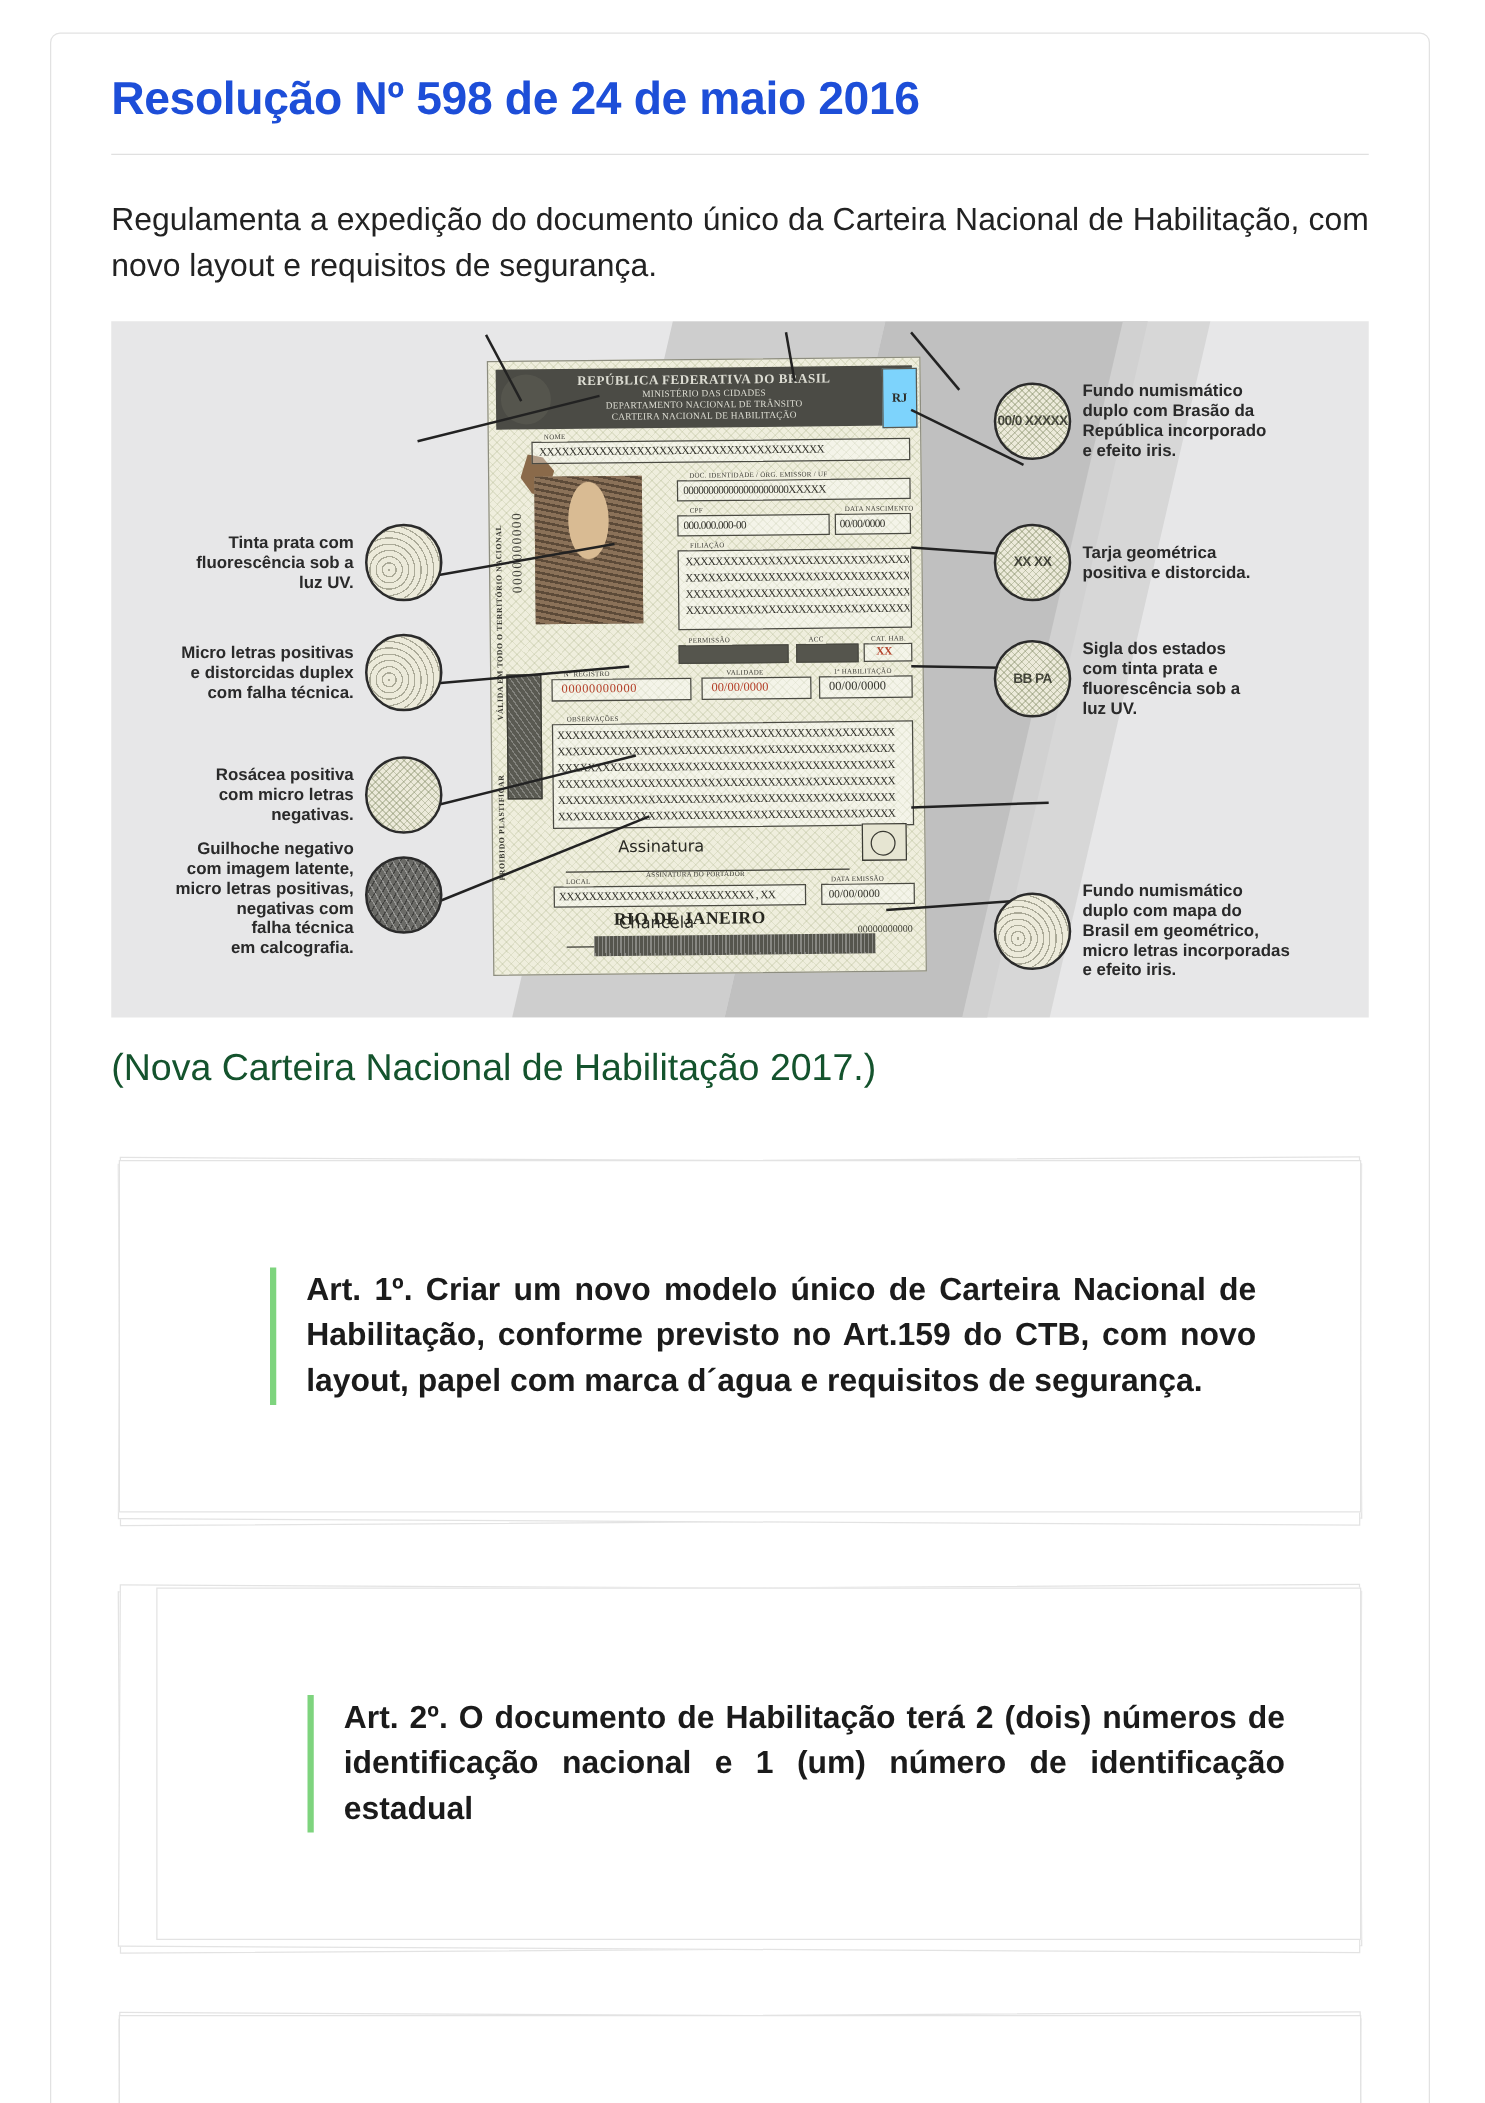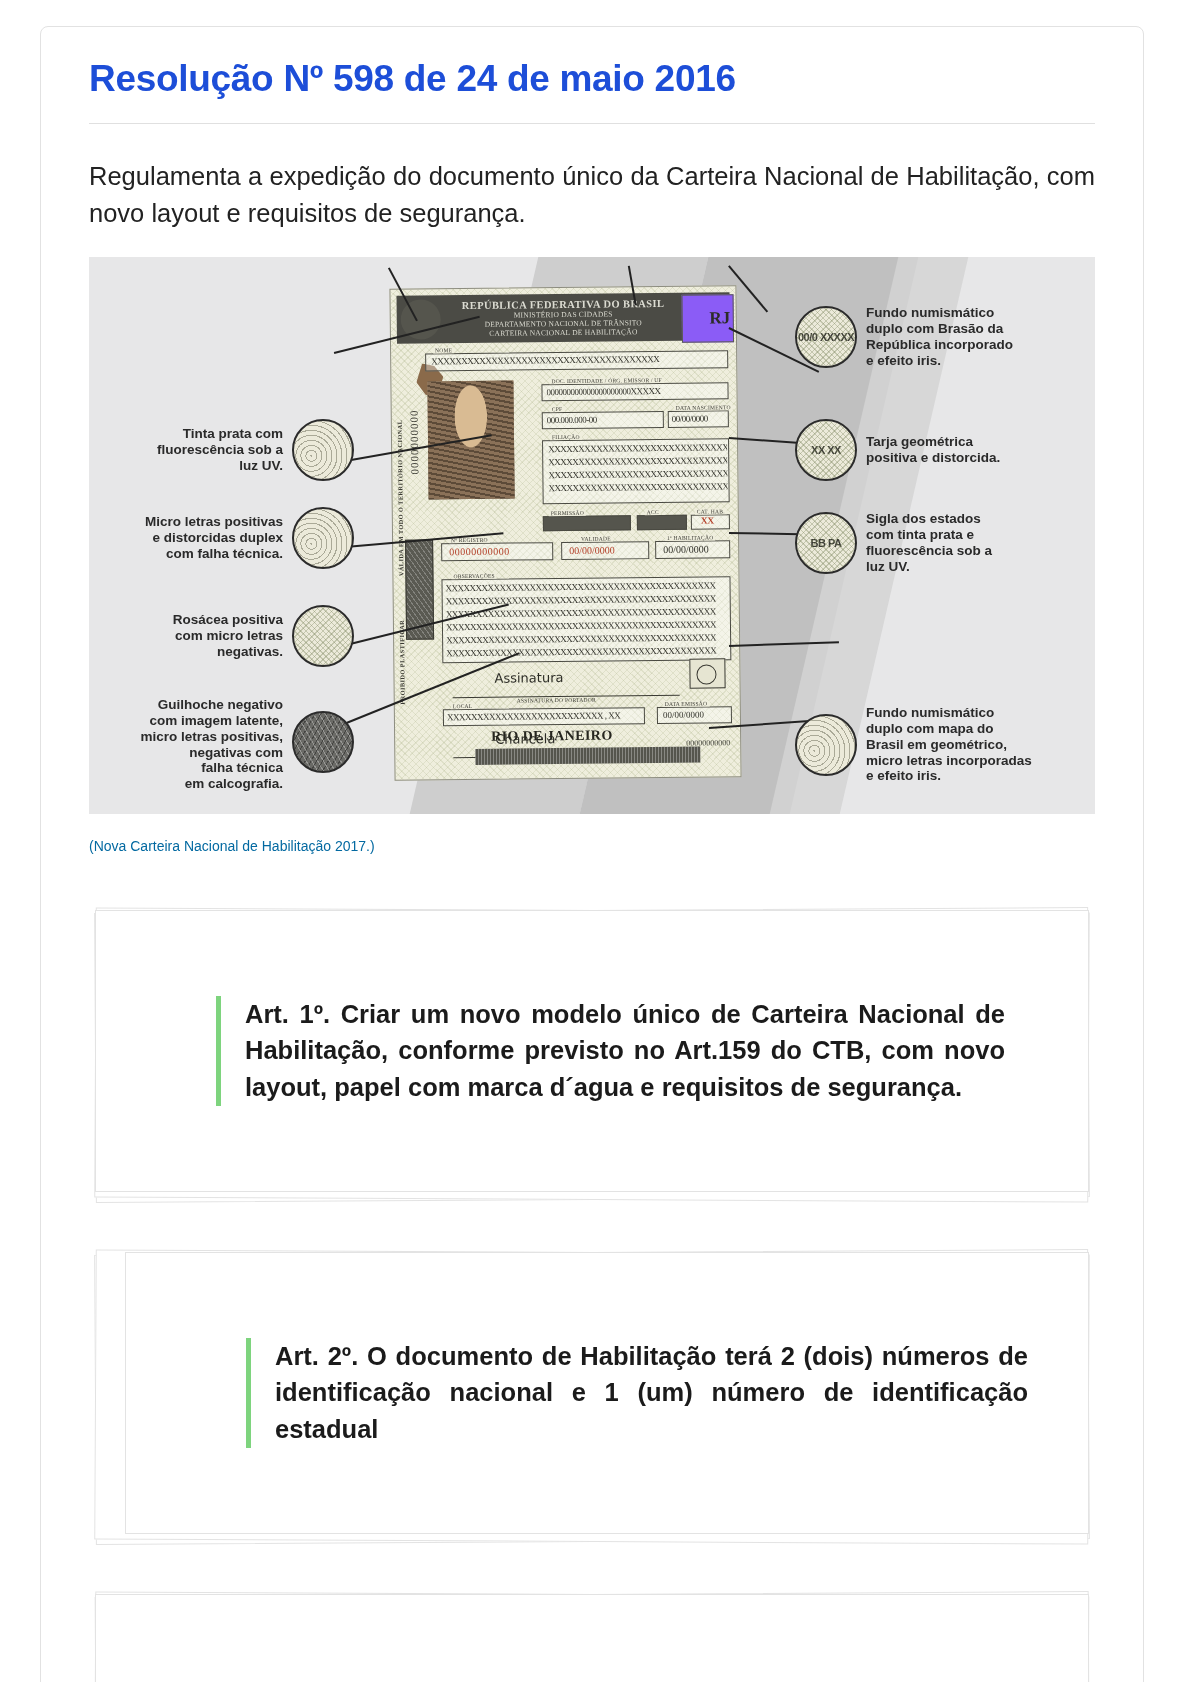--- a/index.html
+++ b/index.html
@@ -128,23 +128,23 @@
     flex-direction:column;
   }
   .cnh-head .l1{font-size:10.5px;letter-spacing:.4px;font-weight:bold;}
   .cnh-head .l2,.cnh-head .l3,.cnh-head .l4{font-size:7.5px;letter-spacing:.2px;}
   .cnh-brasao{
     position:absolute;left:10px;top:10px;width:40px;height:40px;
     border-radius:50%;background:#55554d;
   }
   .cnh-rj{
     position:absolute;right:2px;top:8px;width:26px;height:46px;
-    background:#8b5cf6;border:1px solid #5a5a52;
-    font-size:17px;font-weight:bold;color:#2c2c28;
-    display:flex;flex-direction:column;align-items:center;justify-content:center;padding-left:24px;
+    background:#7dd3fc;border:1px solid #5a5a52;
+    font-size:10px;font-weight:bold;color:#2c2c28;
+    display:flex;flex-direction:column;align-items:center;justify-content:center;
   }
   .fld{position:absolute;border:1.2px solid #4a4a42;background:rgba(255,255,255,.35);}
   .fld-lbl{position:absolute;font-size:5.6px;color:#3b3b34;letter-spacing:.2px;background:#efeedd;padding:0 2px;}
   .xline{font-size:9px;letter-spacing:-.5px;color:#33332c;white-space:nowrap;overflow:hidden;}
   .photo{
     position:absolute;left:36px;top:92px;width:86px;height:118px;
     background:linear-gradient(#a08a6f,#6e5c4a);
   }
   .photo-hair{position:absolute;inset:0;background:
      radial-gradient(ellipse at 50% 30%,#d9bb93 0 26%,transparent 27%),
@@ -182,22 +182,22 @@
     background:#55554d;
     background-image:repeating-linear-gradient(90deg,rgba(255,255,255,.3) 0 1px,transparent 1px 3px);
   }
   .rio{
     position:absolute;left:96px;bottom:34px;
     font-size:14px;font-weight:bold;color:#26261f;letter-spacing:.4px;
   }
   .caption{
     margin:0;
     padding:24px 22px 0 22px;
-    font-size:14px;
-    color:#0369a1;
+    font-size:30px;
+    color:#14532d;
   }
   
   .stack-wrap{position:relative;margin:56px 28px 0 28px;}
   .stack{position:relative;margin-bottom:52px;}
   .sheet{
     position:absolute;left:0;right:0;top:0;bottom:0;
     background:#fff;border:1px solid #e3e3e3;
   }
   .sheet.s1{transform:rotate(-0.35deg);}
   .sheet.s2{transform:rotate(0.3deg);}
@@ -365,21 +365,21 @@
           <div class="bubble pat"></div>
         </div>
 
         <div class="co left" style="left:16px;top:250px;">
           <div class="co-text">Micro letras positivas
 e distorcidas duplex
 com falha técnica.</div>
           <div class="bubble wave"></div>
         </div>
 
-        <div class="co left" style="left:16px;top:440px;align-items:flex-start;">
+        <div class="co left" style="left:16px;top:414px;align-items:flex-start;">
           <div class="co-text">Guilhoche negativo
 com imagem latente,
 micro letras positivas,
 negativas com
 falha técnica
 em calcografia.</div>
           <div class="bubble dark guil" style="margin-top:14px;"></div>
         </div>
 
         <div class="co right" style="left:706px;top:48px;">

